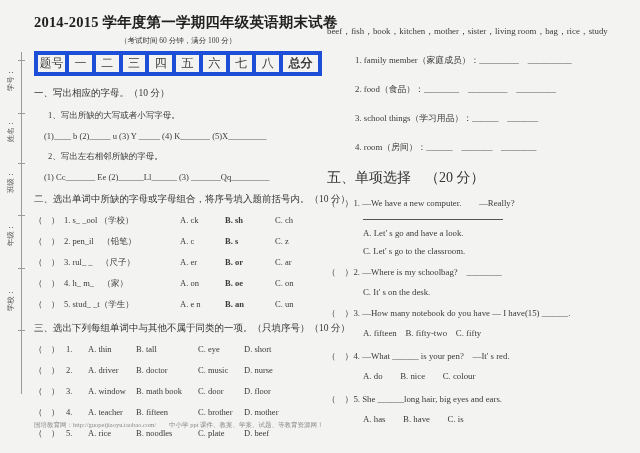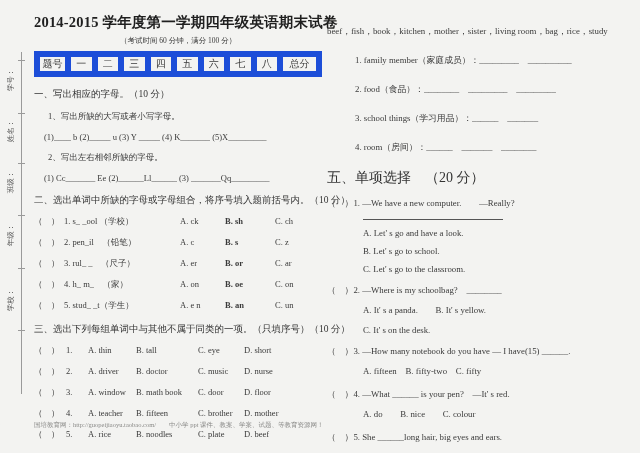--- a/index.html
+++ b/index.html
@@ -21,25 +21,25 @@
     transform:rotate(-90deg); transform-origin:center; white-space:nowrap; width:30px; text-align:center;
   }
 
   
   .left-col { position:absolute; left:34px; top:13px; width:288px; }
   .title { font-size:14.5px; font-weight:bold; color:#1f1f1f; white-space:nowrap; letter-spacing:0.2px; }
   .subtitle { font-size:7.5px; text-align:center; margin-top:4px; color:#3a3a3a; }
 
   table.score { border-collapse:collapse; width:100%; margin-top:5px; }
   table.score td {
-    border:6px solid #1d4ed8; height:15px; text-align:center;
-    font-size:10px; color:#3a3a3a; padding:0 1px;
+    border:4px solid #1d4ed8; height:15px; text-align:center;
+    font-size:12px; color:#3a3a3a; padding:0 1px;
   }
   table.score td.first { width:31px; }
-  table.score td.last { width:39px; }
+  table.score td.last { width:39px;font-weight:bold; }
 
   .sec-head { font-size:9.5px; color:#333; margin-top:11px; white-space:nowrap; }
   .sub-item { font-size:8.5px; margin:10px 0 0 14px; color:#3a3a3a; }
   .blank-line { font-size:8.5px; margin:9px 0 0 10px; color:#3a3a3a; white-space:nowrap; }
 
   .mc-row { display:flex; font-size:8.5px; margin-top:9px; color:#3a3a3a; white-space:nowrap; }
   .mc-row .br { width:30px; flex:none; }
   .mc-row .stem { width:116px; flex:none; }
   .mc-row .oa { width:45px; flex:none; }
   .mc-row .ob { width:50px; flex:none;font-weight:bold; }
@@ -198,25 +198,23 @@
     <div class="group-line">1. family member（家庭成员）：_________　__________</div>
     <div class="group-line">2. food（食品）：________　_________　_________</div>
     <div class="group-line">3. school things（学习用品）：______　_______</div>
     <div class="group-line">4. room（房间）：______　_______　________</div>
 
     <div class="s5-head">五、单项选择　（20 分）</div>
 
     <div class="q-stem">（　）1. —We have a new computer.　　—Really?</div>
     <div class="q-underline"></div>
     <div class="q-opt">A. Let' s go and have a look.</div>
-    <div class="q-opt">B. Let' s go to school.</div>
     <div class="q-opt">C. Let' s go to the classroom.</div>
 
     <div class="q-stem">（　）2. —Where is my schoolbag?　________</div>
-    <div class="q-opt">A. It' s a panda.　　B. It' s yellow.</div>
     <div class="q-opt">C. It' s on the desk.</div>
 
     <div class="q-stem">（　）3. —How many notebook do you have — I have(15) ______.</div>
     <div class="q-opt">A. fifteen　B. fifty-two　C. fifty</div>
 
     <div class="q-stem">（　）4. —What ______ is your pen?　—It' s red.</div>
     <div class="q-opt">A. do　　B. nice　　C. colour</div>
 
     <div class="q-stem">（　）5. She ______long hair, big eyes and ears.</div>
     <div class="q-opt">A. has　　B. have　　C. is</div>

